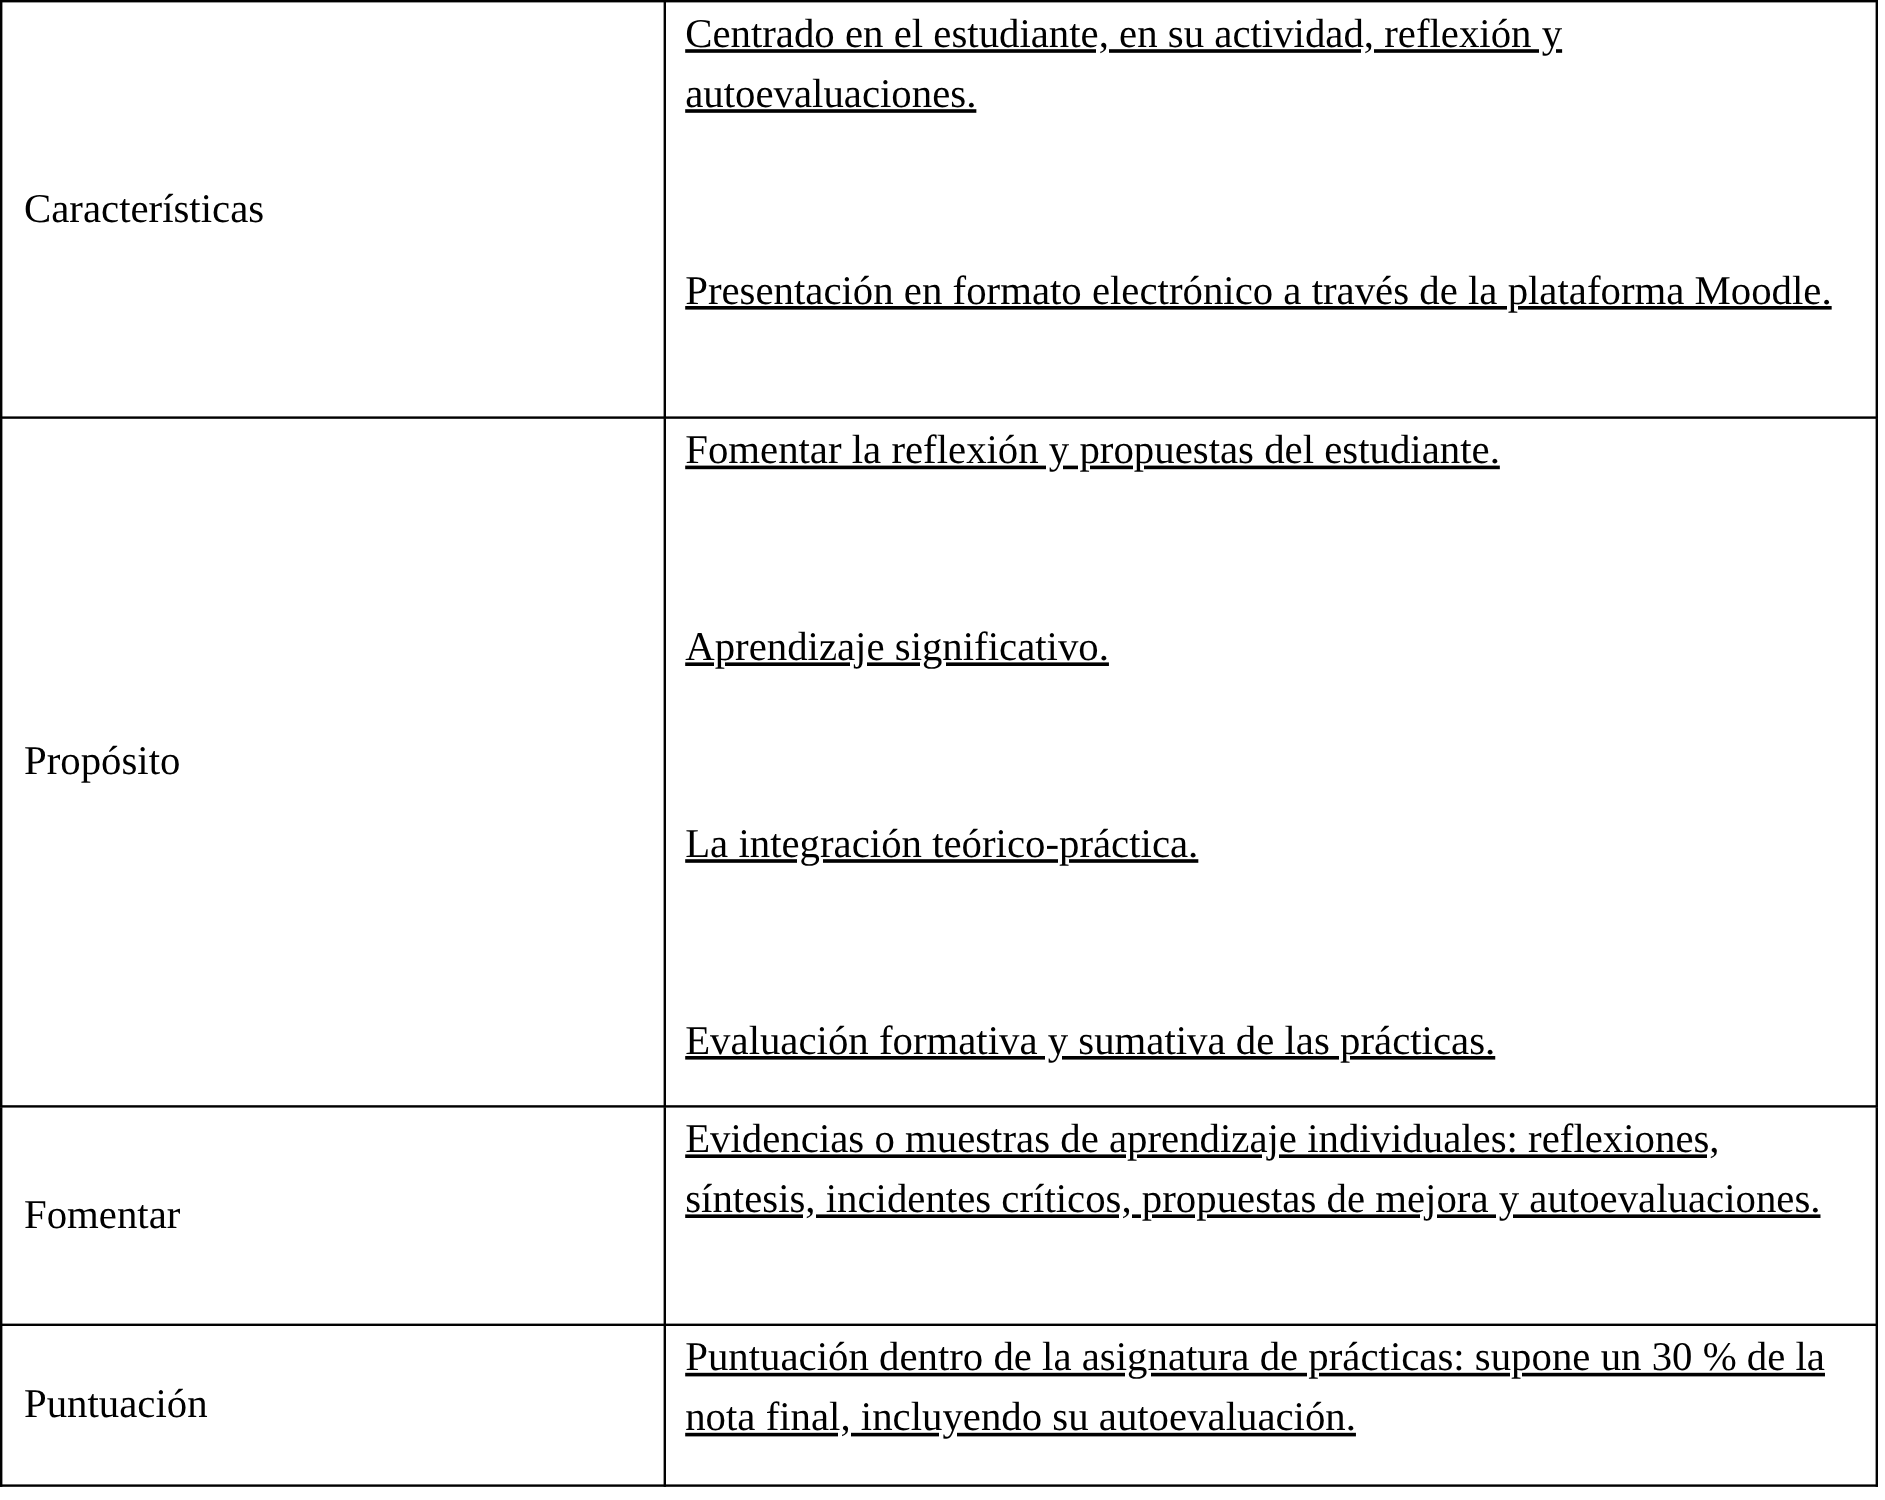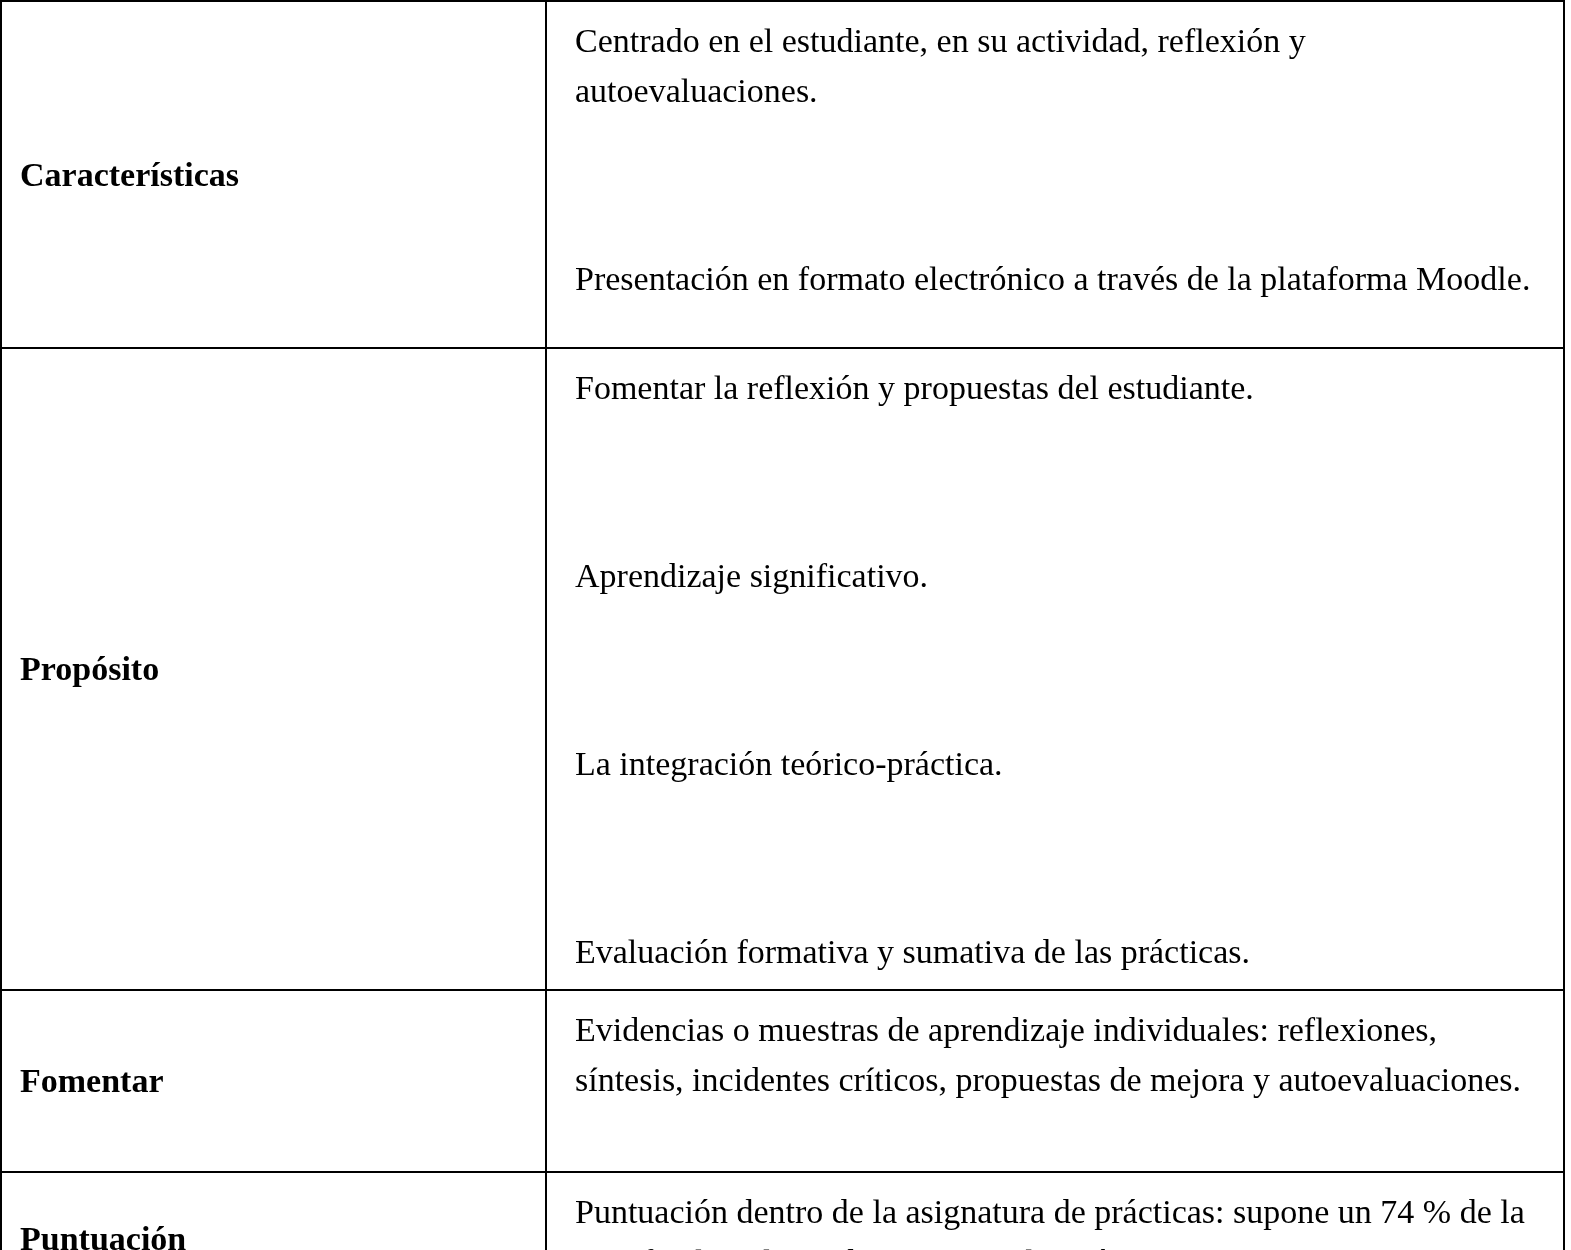--- a/index.html
+++ b/index.html
@@ -6,26 +6,26 @@
   body { width: 1571px; height: 1250px; position: relative; overflow: hidden; }
   .tbl {
     position: absolute; left: 0; top: 0;
     width: 1565px; border-collapse: collapse;
     font-family: "Liberation Serif", serif; color: #000;
   }
   .tbl td {
     border: 2px solid #000; vertical-align: middle; padding: 0;
   }
   .tbl td.label {
-    width: 533px; padding-left: 18px; font-weight: bold; font-size: 34px;
+    width: 533px; padding-left: 18px; font-weight: normal; font-size: 34px;
   }
   .tbl td.content {
     vertical-align: top; padding: 2px 16px 0 16px; font-size: 34px; line-height: 50px;
   }
-  .para { margin: 12px; }
+  .para { margin: 0; text-decoration: underline; }
   .r1 { height: 347px; }
   .r2 { height: 574px; }
   .r3 { height: 182px; }
   .r4 { height: 134px; }
   .gap1 { height: 114px; }
   .gap2 { height: 114px; }
 </style>
 </head>
 <body>
 
@@ -53,17 +53,17 @@
   </tr>
   <tr class="r3">
     <td class="label">Fomentar</td>
     <td class="content">
       <p class="para">Evidencias o muestras de aprendizaje individuales: reflexiones, síntesis, incidentes críticos, propuestas de mejora y autoevaluaciones.</p>
     </td>
   </tr>
   <tr class="r4">
     <td class="label">Puntuación</td>
     <td class="content">
-      <p class="para">Puntuación dentro de la asignatura de prácticas: supone un 74 % de la nota final, incluyendo su autoevaluación.</p>
+      <p class="para">Puntuación dentro de la asignatura de prácticas: supone un 30 % de la nota final, incluyendo su autoevaluación.</p>
     </td>
   </tr>
 </tbody>
   </table>
 
 </body></html>

